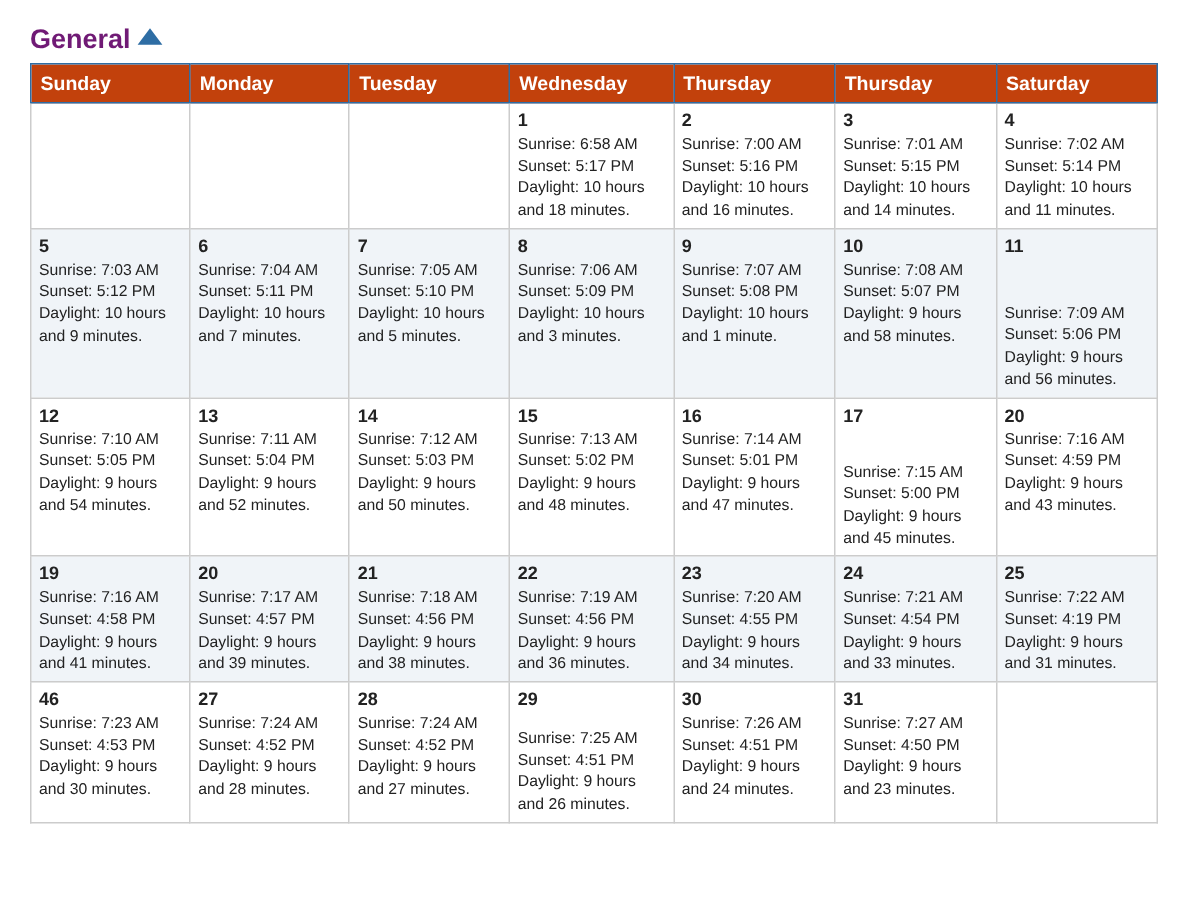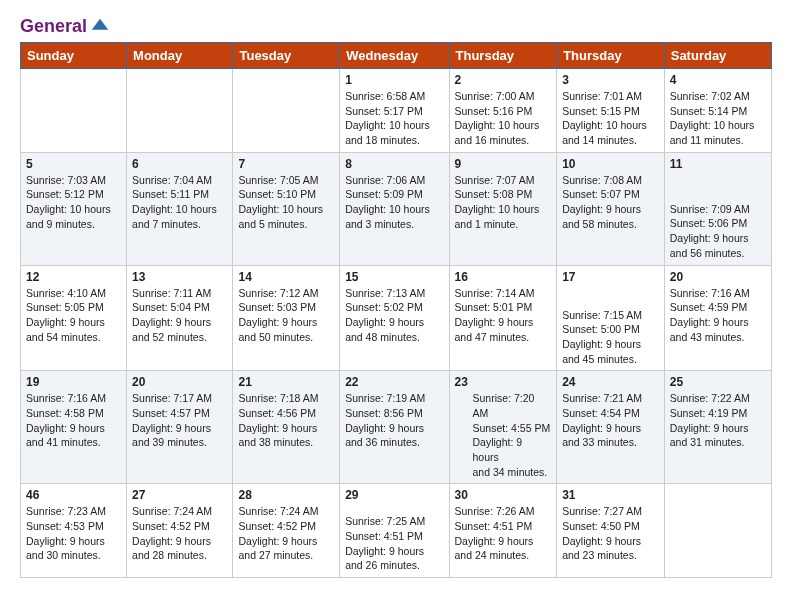--- a/index.html
+++ b/index.html
@@ -209,21 +209,21 @@
             <span class="day-num">11</span>
             <div class="day-info" style="white-space: pre-line; margin-top: 31px;">Sunrise: 7:09 AM
 Sunset: 5:06 PM
 Daylight: 9 hours
 and 56 minutes.</div>
           </td>
         </tr>
         <tr>
           <td>
             <span class="day-num">12</span>
-            <div class="day-info" style="white-space: pre-line;">Sunrise: 4:10 AM
+            <div class="day-info" style="white-space: pre-line;">Sunrise: 7:10 AM
 Sunset: 5:05 PM
 Daylight: 9 hours
 and 54 minutes.</div>
           </td>
           <td>
             <span class="day-num">13</span>
             <div class="day-info" style="white-space: pre-line;">Sunrise: 7:11 AM
 Sunset: 5:04 PM
 Daylight: 9 hours
 and 52 minutes.</div>
@@ -282,27 +282,27 @@
           <td>
             <span class="day-num">21</span>
             <div class="day-info" style="white-space: pre-line;">Sunrise: 7:18 AM
 Sunset: 4:56 PM
 Daylight: 9 hours
 and 38 minutes.</div>
           </td>
           <td>
             <span class="day-num">22</span>
             <div class="day-info" style="white-space: pre-line;">Sunrise: 7:19 AM
-Sunset: 8:56 PM
+Sunset: 4:56 PM
 Daylight: 9 hours
 and 36 minutes.</div>
           </td>
           <td>
             <span class="day-num">23</span>
-            <div class="day-info" style="white-space: pre-line; margin-left: 18px;">Sunrise: 7:20 AM
+            <div class="day-info" style="white-space: pre-line;">Sunrise: 7:20 AM
 Sunset: 4:55 PM
 Daylight: 9 hours
 and 34 minutes.</div>
           </td>
           <td>
             <span class="day-num">24</span>
             <div class="day-info" style="white-space: pre-line;">Sunrise: 7:21 AM
 Sunset: 4:54 PM
 Daylight: 9 hours
 and 33 minutes.</div>

